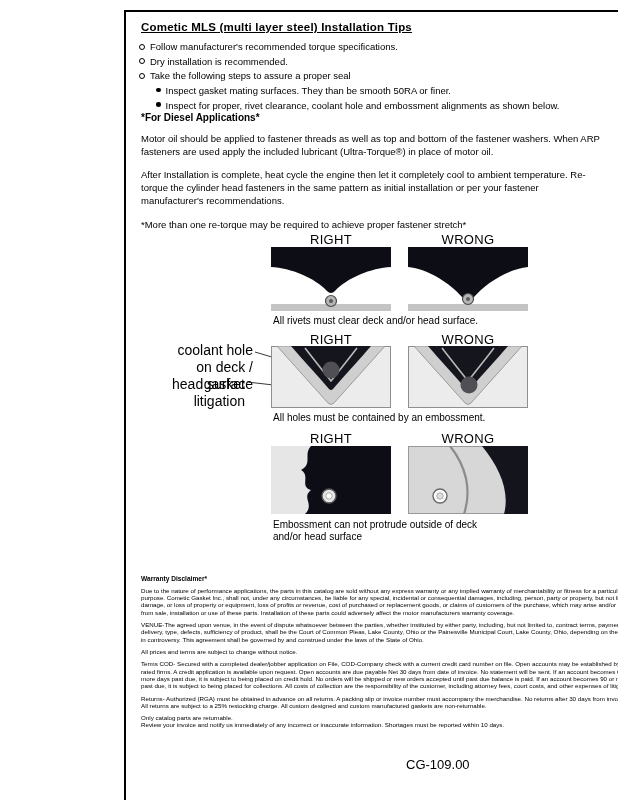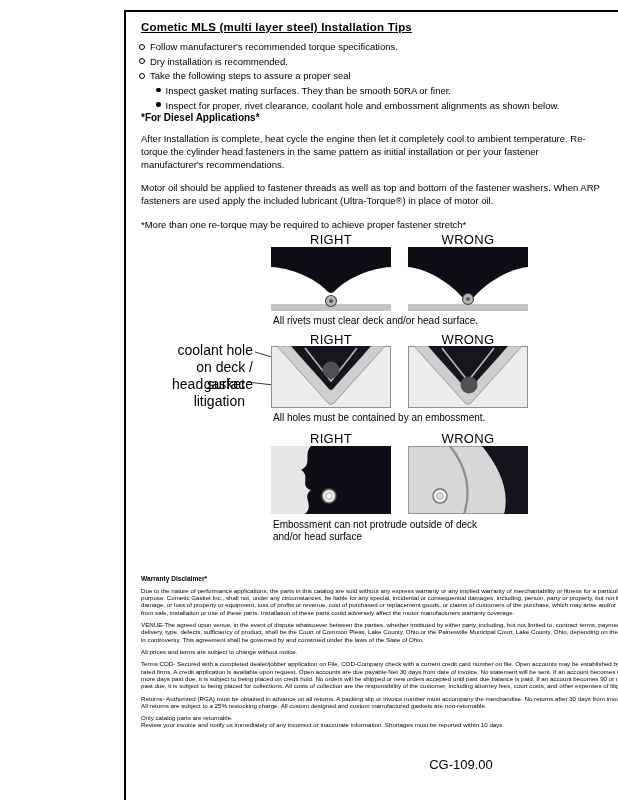--- a/index.html
+++ b/index.html
@@ -26,21 +26,21 @@
   .dg-img{position:absolute;width:120px;line-height:0;}
   .dg-cap{position:absolute;font-size:10px;line-height:1.15;}
   .dg-label{position:absolute;font-size:14px;line-height:1.2;text-align:right;}
   .ptr{position:absolute;}
 
   .disclaimer{position:absolute;left:105px;top:575px;width:505px;font-size:6.2px;line-height:1.18;}
   .disclaimer h3{margin:0 0 4px 0;font-size:6.6px;font-weight:bold;}
   .disclaimer p{margin:0 0 5px 0;}
   .disclaimer p.tight{margin:0;}
 
-  .footer{position:absolute;left:370px;top:757px;width:110px;font-size:13px;text-align:center;}
+  .footer{position:absolute;left:370px;top:757px;width:110px;font-size:13px;text-align:left;}
 </style>
 </head>
 <body>
 
 <div class="page">
   <div class="rule-top"></div>
   <div class="rule-left"></div>
 
   <h1 class="title">Cometic MLS (multi layer steel) Installation Tips</h1>
 
@@ -62,22 +62,22 @@
       <span>Inspect gasket mating surfaces.  They than be smooth 50RA or finer.</span>
     </div>
     <div class="bline">
       <span class="m2"></span>
       <span>Inspect for proper, rivet clearance, coolant hole and embossment alignments as shown below.</span>
     </div>
   </div>
 
   <div class="diesel">
     <h2>*For Diesel Applications*</h2>
+    <p>Motor oil should be applied to fastener threads as well as top and bottom of the fastener washers. When ARP fasteners are used apply the included lubricant (Ultra-Torque®) in place of motor oil.</p>
     <p>After Installation is complete, heat cycle the engine then let it completely cool to ambient temperature. Re-torque the cylinder head fasteners in the same pattern as initial installation or per your fastener manufacturer's recommendations.</p>
-    <p>Motor oil should be applied to fastener threads as well as top and bottom of the fastener washers. When ARP fasteners are used apply the included lubricant (Ultra-Torque®) in place of motor oil.</p>
     <p class="note">*More than one re-torque may be required to achieve proper fastener stretch*</p>
   </div>
 
   <div class="diagrams">
 
     <div class="dg-head" style="left:130px;top:4px;">RIGHT</div>
     <div class="dg-head" style="left:267px;top:4px;">WRONG</div>
 
     <div class="dg-img" style="left:130px;top:19px;">
       <svg width="120" height="64" viewBox="0 0 120 64">

